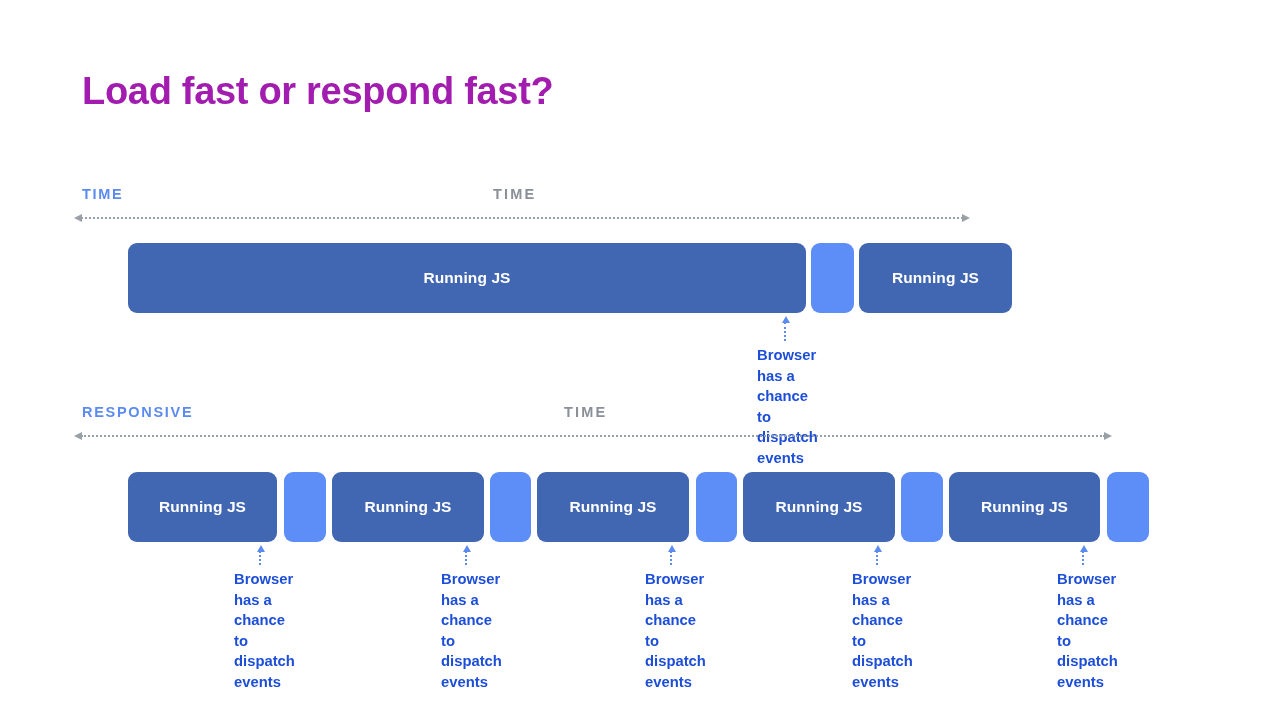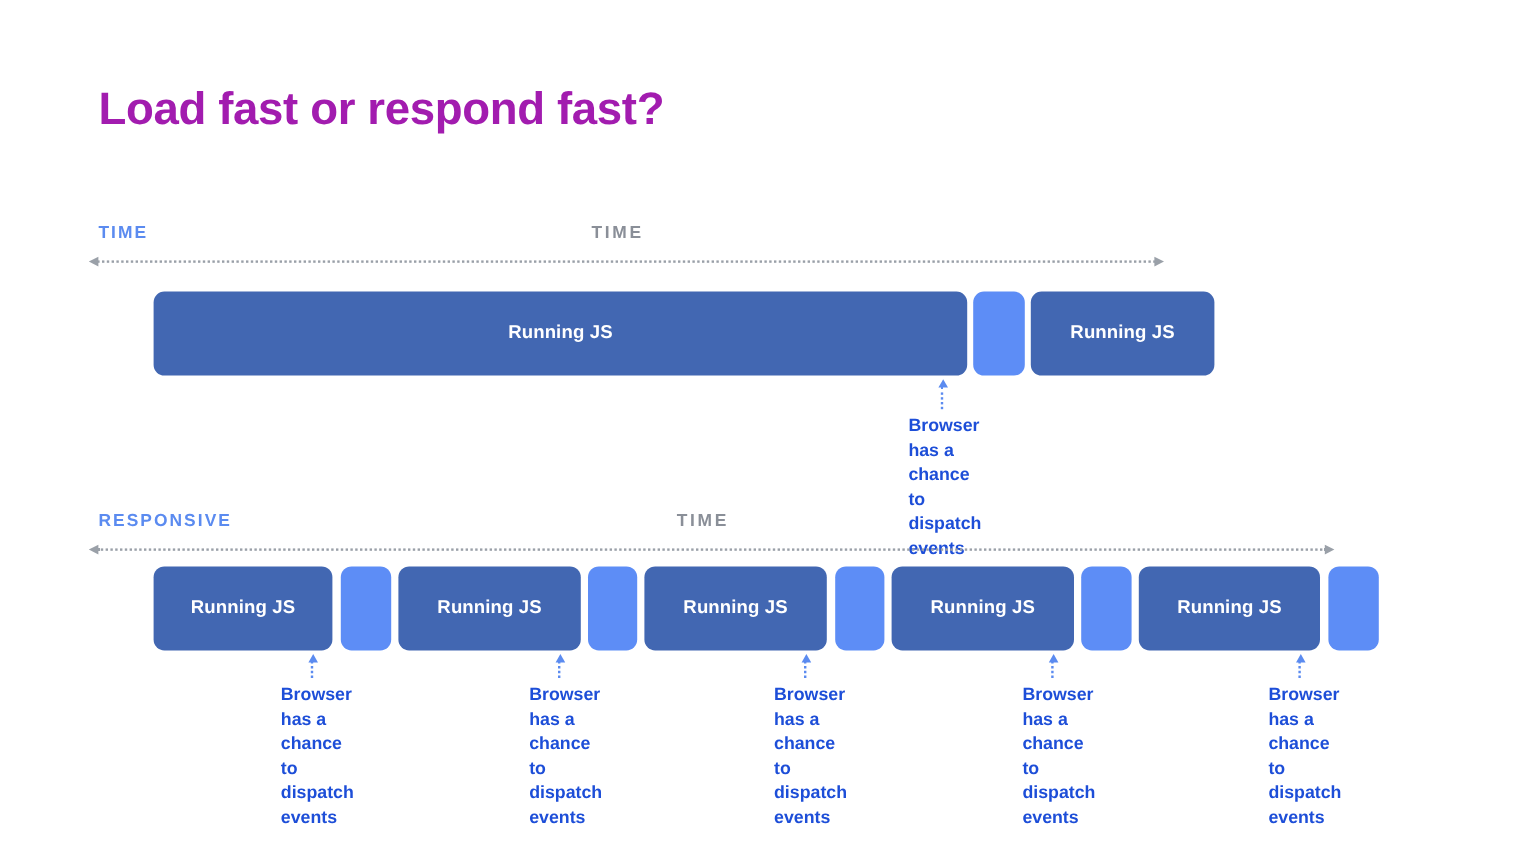--- a/index.html
+++ b/index.html
@@ -179,21 +179,21 @@
       <div class="connector" style="position: absolute; left: 781px; top: 316px; height: 25px;">
         <div class="uphead"></div>
         <div class="vline"></div>
       </div>
       <div class="atext" style="left: 757px; top: 345px;">Browser has a
 chance to
 dispatch events</div>
     </div>
   </div>
 
-<div class="axis-row" style="top:426px;">
+<div class="axis-row" style="top:404px;">
   <div class="mode-label" style="left:82px;">RESPONSIVE</div>
   <div class="time-label" style="left:564px;">TIME</div>
   <div class="axis-arrow" style="left:74px; width:1038px; top:28px;">
     <div class="head left"></div>
     <div class="line"></div>
     <div class="head right"></div>
   </div>
 </div>
 
 <div class="timeline" id="timeline-responsive" style="left:0; top:472px; width:1276px; height:70px;">

